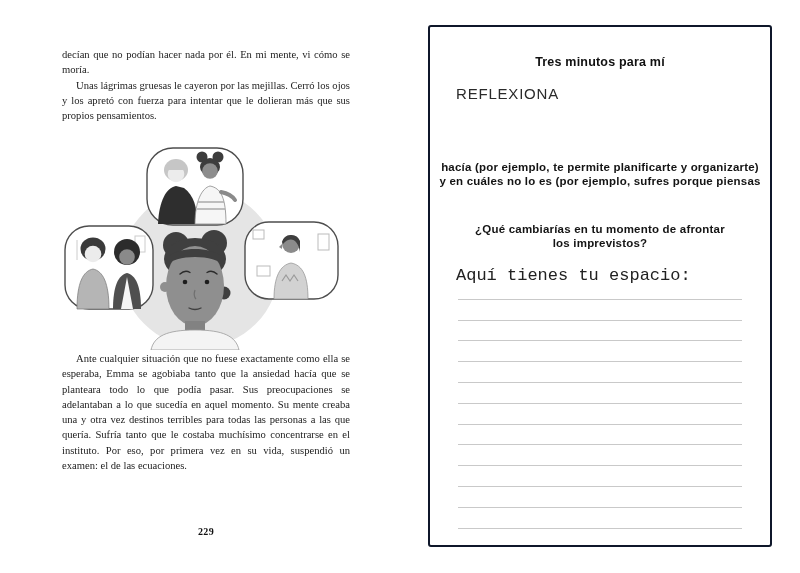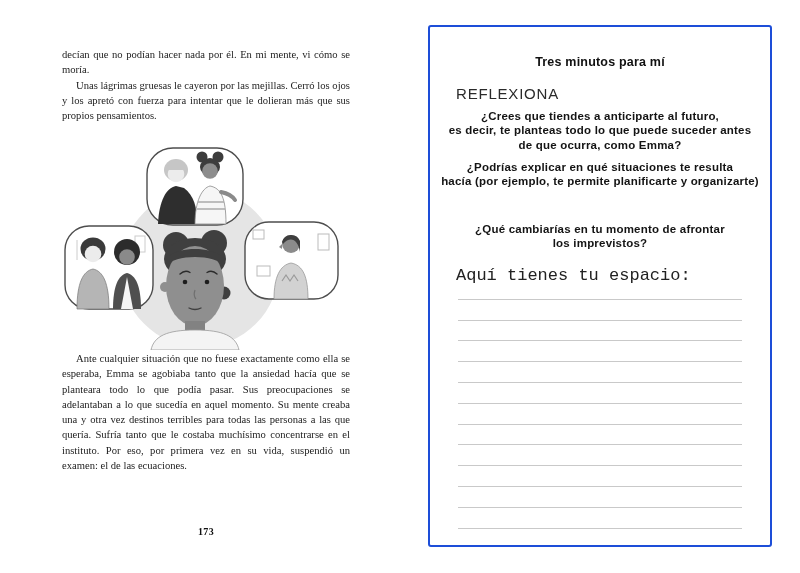--- a/index.html
+++ b/index.html
@@ -18,21 +18,21 @@
   .left-text p{margin:0;}
   .left-text p.indent{text-indent:14px;}
   .illustration{position:absolute;left:55px;top:140px;width:335px;height:210px;}
   .page-number{
     position:absolute;left:62px;top:526px;width:288px;text-align:center;
     font-size:10px;font-weight:bold;color:#111;letter-spacing:.3px;
   }
   
   .worksheet{
     position:absolute;left:428px;top:25px;width:344px;height:522px;
-    border:2px solid #1d4ed8;border-radius:3px;box-sizing:border-box;
+    border:2px solid #0f172a;border-radius:3px;box-sizing:border-box;
     font-family:"Liberation Sans", sans-serif;background:#fff;
   }
   .ws-title{
     position:absolute;top:28px;left:0;width:100%;text-align:center;
     font-weight:bold;font-size:12.5px;color:#111;letter-spacing:.2px;
   }
   .ws-section{
     position:absolute;top:58px;left:26px;
     font-size:15px;color:#2a2a2a;letter-spacing:.8px;
   }
@@ -125,38 +125,33 @@
       <path d="M134,168 q6,3 12,0" stroke="#3f3f3f" stroke-width="1.3" fill="none" stroke-linecap="round"></path>
       <rect x="130" y="181" width="20" height="13" fill="#828282"></rect>
       <path d="M96,210 C99,196 112,190 140,190 C168,190 181,196 184,210 Z" fill="#f4f4f4" stroke="#9a9a9a" stroke-width="0.8"></path>
     </g>
   </svg>
 
   <div class="left-text left-text-bottom">
     <p class="indent">Ante cualquier situación que no fuese exactamente como ella se esperaba, Emma se agobiaba tanto que la ansiedad hacía que se planteara todo lo que podía pasar. Sus preocupaciones se adelantaban a lo que sucedía en aquel momento. Su mente creaba una y otra vez destinos terribles para todas las personas a las que quería. Sufría tanto que le costaba muchísimo concentrarse en el instituto. Por eso, por primera vez en su vida, suspendió un examen: el de las ecuaciones.</p>
   </div>
 
-  <div class="page-number">173</div>
+  <div class="page-number">229</div>
 </div>
 
 <div class="worksheet">
 
   <div class="ws-title">Tres minutos para mí</div>
 
   <div class="ws-section">REFLEXIONA</div>
 
-  <div class="ws-q ws-q1">
-    <div>¿Crees que tiendes a anticiparte al futuro,</div>
-    <div>es decir, te planteas todo lo que puede suceder antes</div>
-    <div>de que ocurra, como Emma?</div>
-  </div>
 
   <div class="ws-q ws-q2">
-    <div>¿Podrías explicar en qué situaciones te resulta</div>
     <div>hacía (por ejemplo, te permite planificarte y organizarte)</div>
+    <div>y en cuáles no lo es (por ejemplo, sufres porque piensas</div>
   </div>
 
   <div class="ws-q ws-q3">
     <div>¿Qué cambiarías en tu momento de afrontar</div>
     <div>los imprevistos?</div>
   </div>
 
   <div class="ws-space-label">Aquí tienes tu espacio:</div>
 
   <div class="ws-lines">

